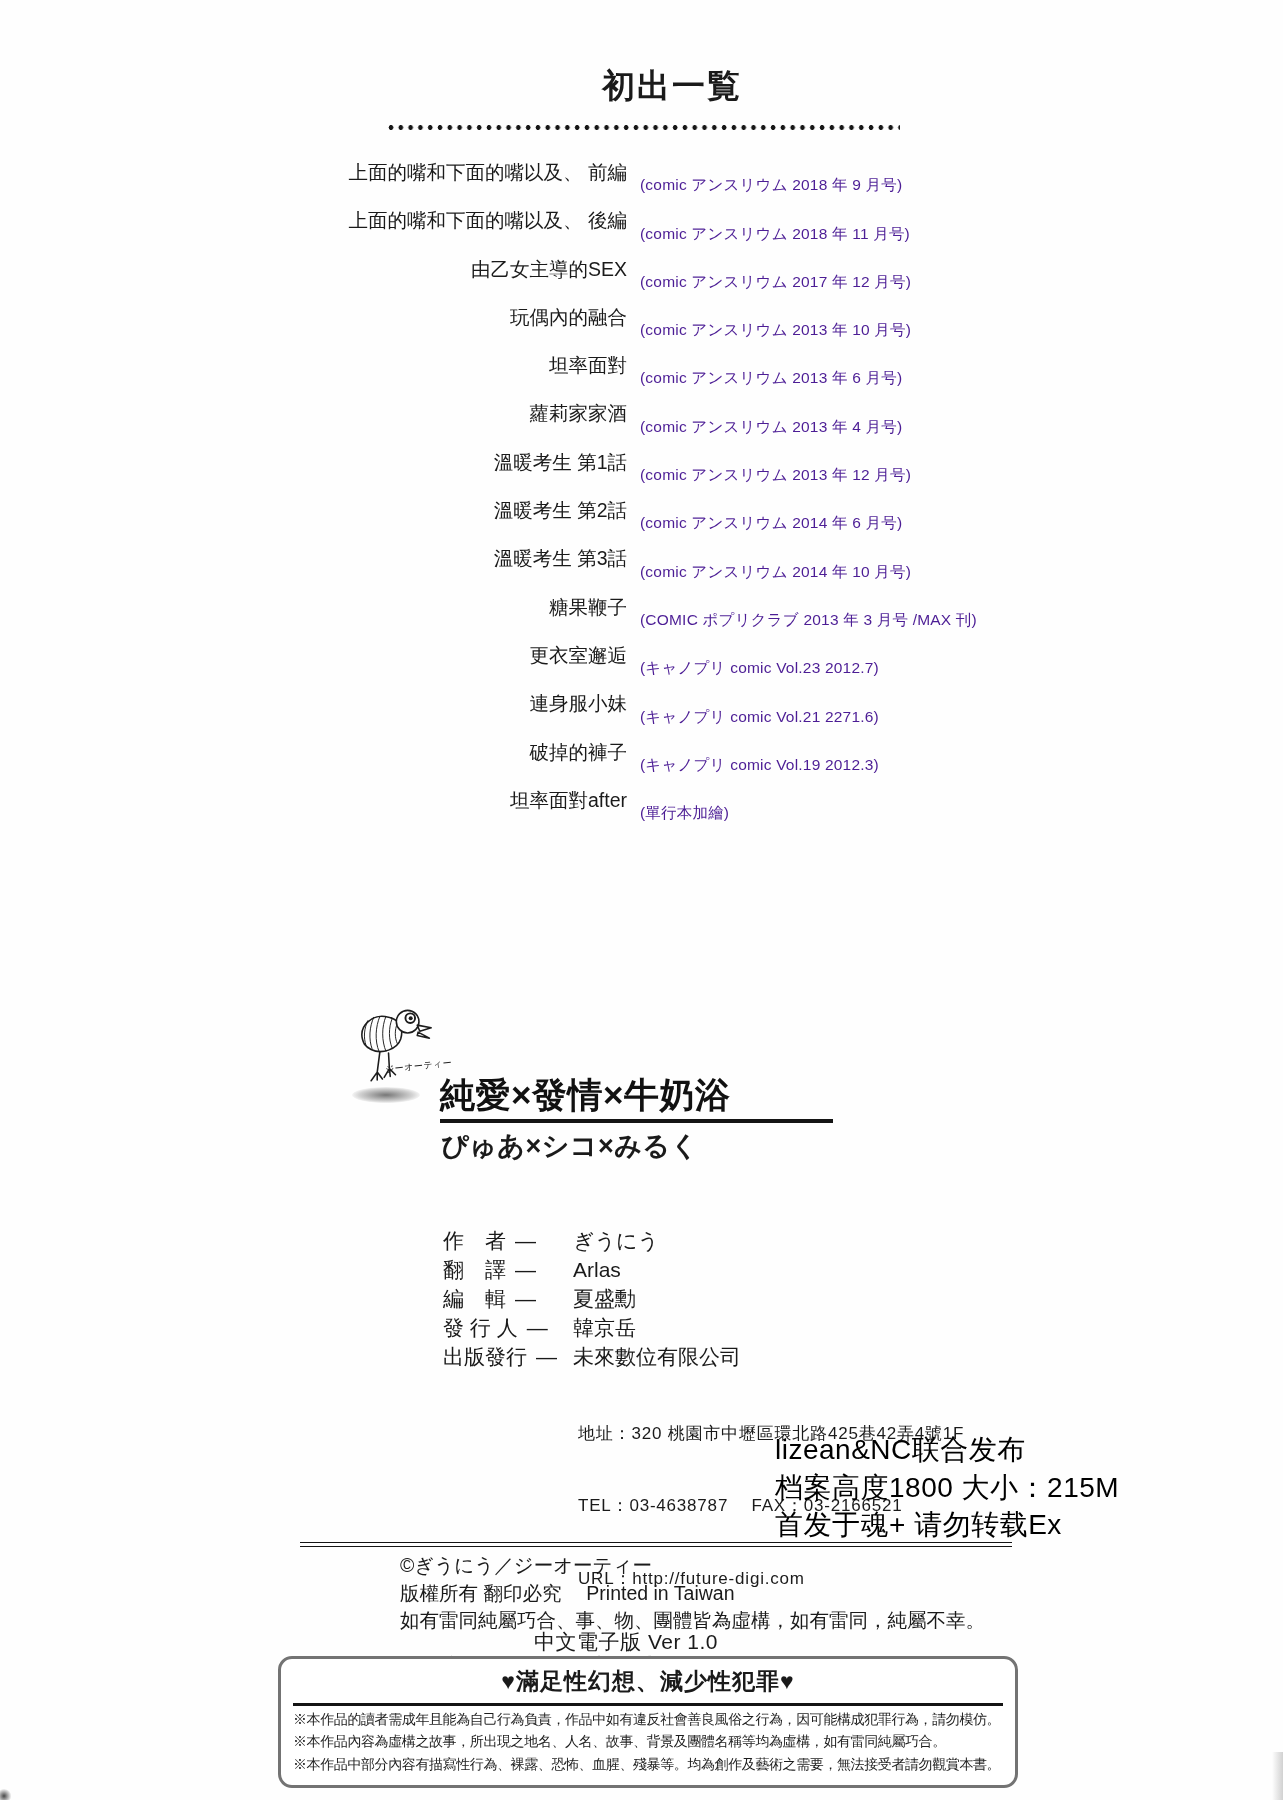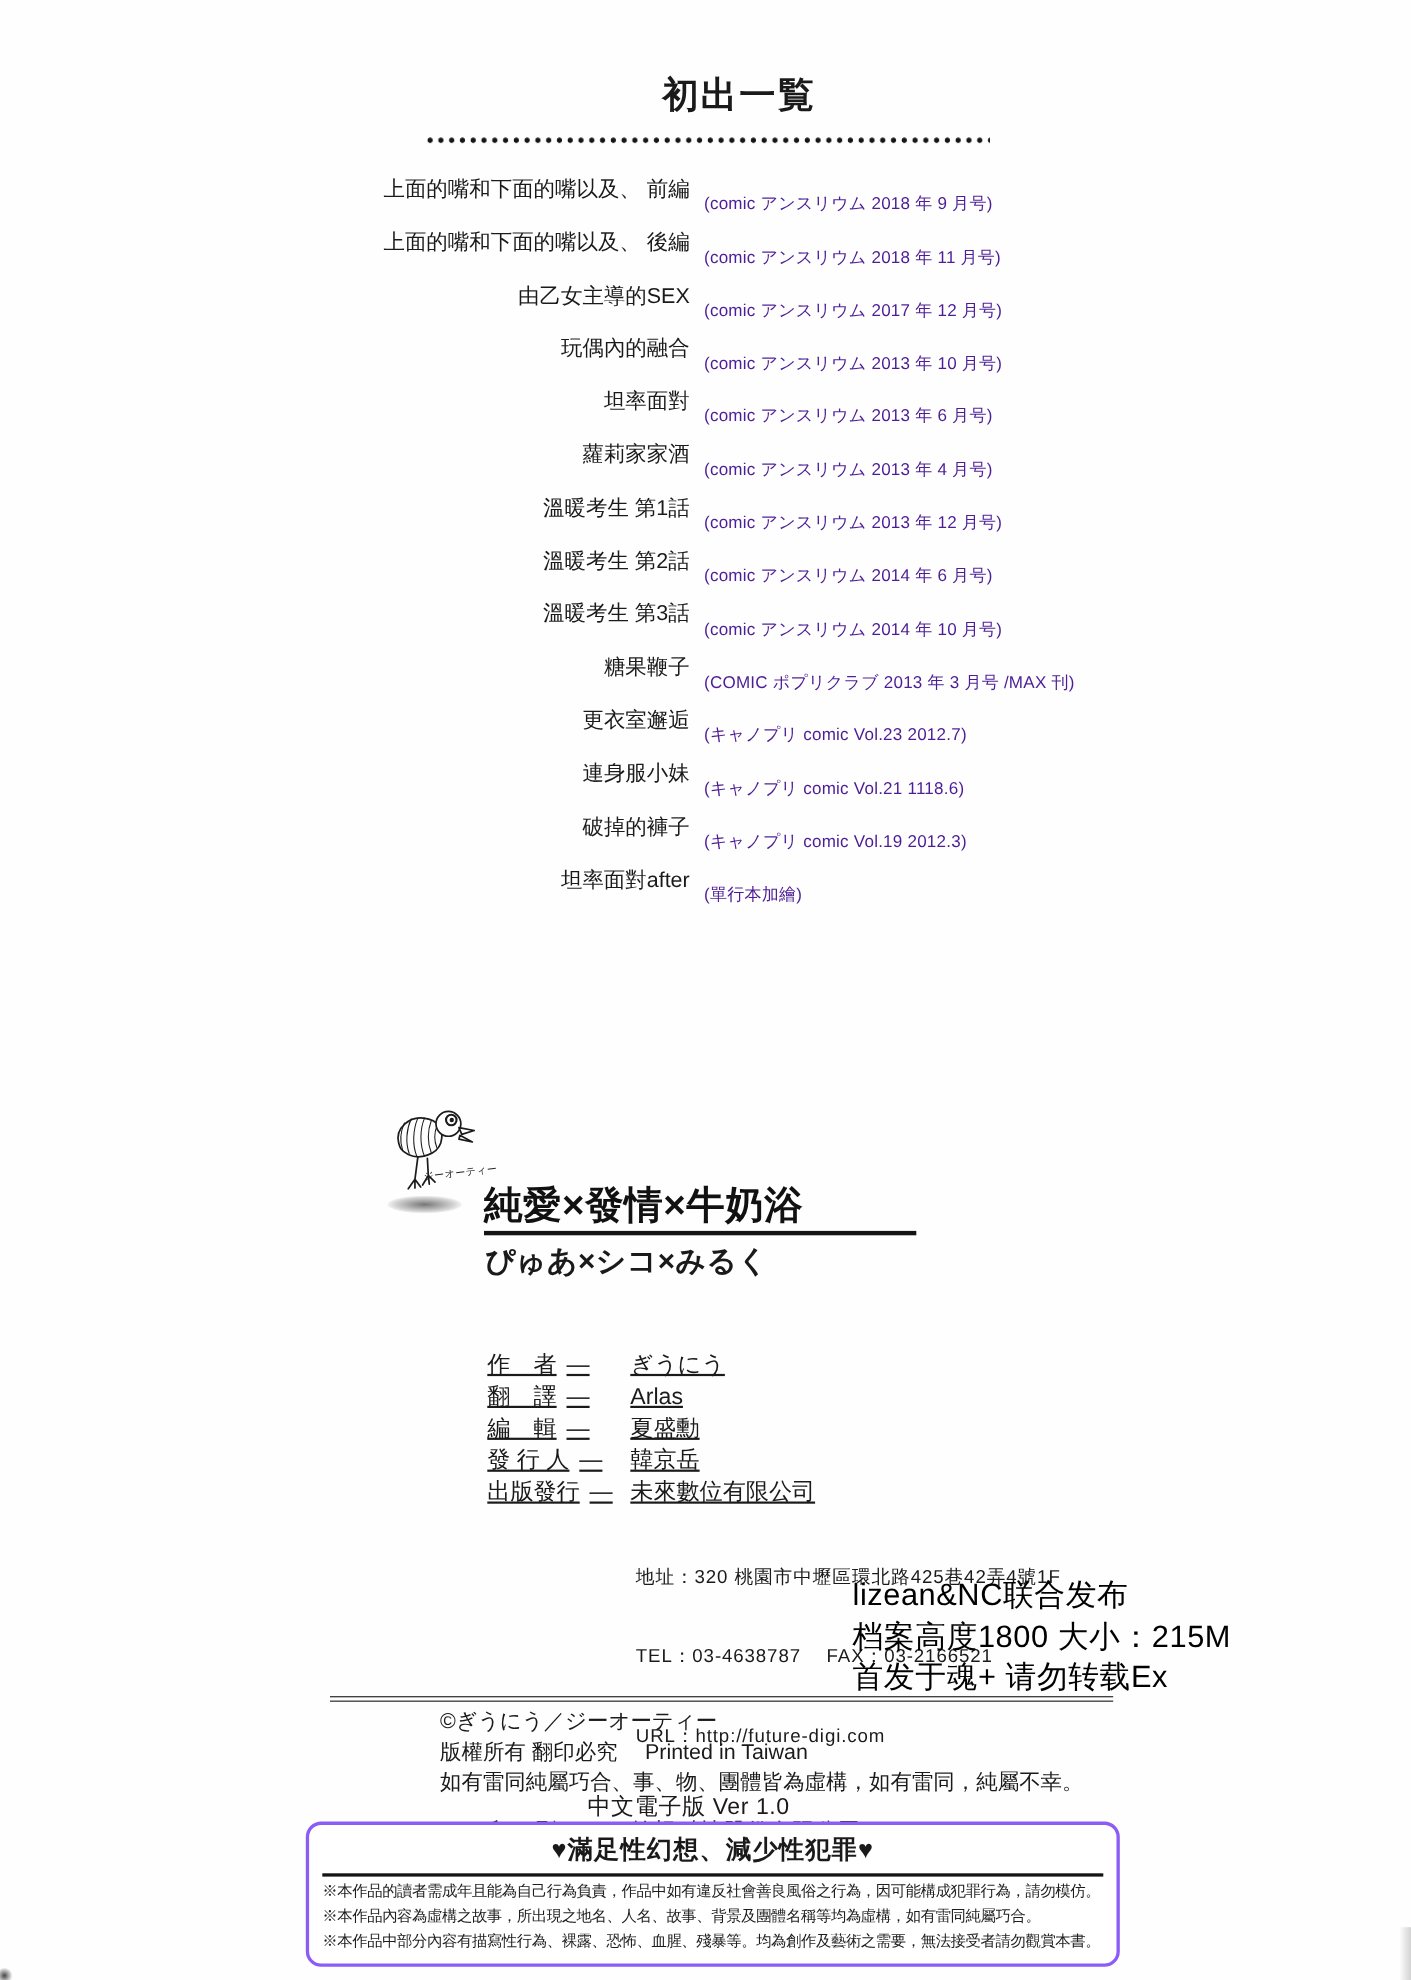--- a/index.html
+++ b/index.html
@@ -23,33 +23,33 @@
   #bird { left:350px; top:1006px; }
   #bird-caption { left:385px; top:1060px; font-size:9px; letter-spacing:0.5px; transform:rotate(-6deg); color:#222; }
   #bird-shadow { left:352px; top:1087px; width:68px; height:16px; border-radius:50%;
                  background:radial-gradient(ellipse at center, rgba(85,85,85,.8) 0%, rgba(130,130,130,.35) 55%, rgba(200,200,200,0) 75%); }
   #book-title { left:440px; top:1072px; font-size:35px; font-weight:bold; letter-spacing:0.5px; white-space:nowrap; color:#111; }
   #title-rule { left:440px; top:1119px; width:393px; height:3.5px; background:#141414; }
   #book-subtitle { left:441px; top:1128px; font-size:27px; font-weight:bold; letter-spacing:0.5px; white-space:nowrap; }
   #publisher { left:443px; top:1166px; font-size:21px; line-height:27.5px; white-space:nowrap; }
 
   #credits { left:443px; top:1226px; width:600px; font-size:21px; }
-  .cred-row { display:flex; align-items:flex-end; line-height:29px; white-space:nowrap;text-decoration:underline; }
+  .cred-row { display:flex; align-items:flex-end; line-height:29px; white-space:nowrap; }
   .cred-head { width:130px; display:flex; flex:0 0 130px; }
   .cred-label { white-space:pre; }
   .cred-dash { margin-left:9px; }
   .cred-details { margin-left:135px; margin-top:2px; margin-bottom:11px;
                   font-size:17px; line-height:24.3px; letter-spacing:0.8px; white-space:pre; }
 
   #double-rule { left:300px; top:1542px; width:712px; height:5px;
                  border-top:1.8px solid #141414; border-bottom:1.8px solid #141414; }
   #legal { left:400px; top:1552px; font-size:19.5px; line-height:27.5px; white-space:nowrap; }
   #version { left:296px; top:1628px; width:660px; text-align:center; font-size:21px; letter-spacing:0.5px; }
 
-  #notice { left:278px; top:1656px; width:740px; height:132px; border:3px solid #8b5cf6; border-radius:14px; background:#fff; }
+  #notice { left:278px; top:1656px; width:740px; height:132px; border:3px solid #737373; border-radius:14px; background:#fff; }
   #notice-heading { margin:7px 12px 0; text-align:center; font-size:23px; font-weight:bold;
                     padding-bottom:6px; border-bottom:3px solid #141414; letter-spacing:1px; }
   .notice-line { margin:4.5px 12px 0; font-size:14px; letter-spacing:-0.4px; white-space:nowrap; color:#1d1d1d; }
   .notice-line:first-of-type { margin-top:6px; }
 
   #watermark { left:775px; top:1431px; font-size:28px; line-height:37.5px; color:#000;
                font-weight:500; letter-spacing:0.5px; white-space:nowrap; }
 
   .artifact { pointer-events:none; }
   #artifact-bl { left:-4px; top:1789px; width:16px; height:14px; border-radius:50%;
@@ -105,21 +105,21 @@
     <div class="entry">
       <span class="entry-title">糖果鞭子</span>
       <span class="entry-source">(COMIC ポプリクラブ 2013 年 3 月号 /MAX 刊)</span>
     </div>
     <div class="entry">
       <span class="entry-title">更衣室邂逅</span>
       <span class="entry-source">(キャノプリ comic Vol.23 2012.7)</span>
     </div>
     <div class="entry">
       <span class="entry-title">連身服小妹</span>
-      <span class="entry-source">(キャノプリ comic Vol.21 1118.6)</span>
+      <span class="entry-source">(キャノプリ comic Vol.21 2271.6)</span>
     </div>
     <div class="entry">
       <span class="entry-title">破掉的褲子</span>
       <span class="entry-source">(キャノプリ comic Vol.19 2012.3)</span>
     </div>
     <div class="entry">
       <span class="entry-title">坦率面對after</span>
       <span class="entry-source">(單行本加繪)</span>
     </div>
   </div>

